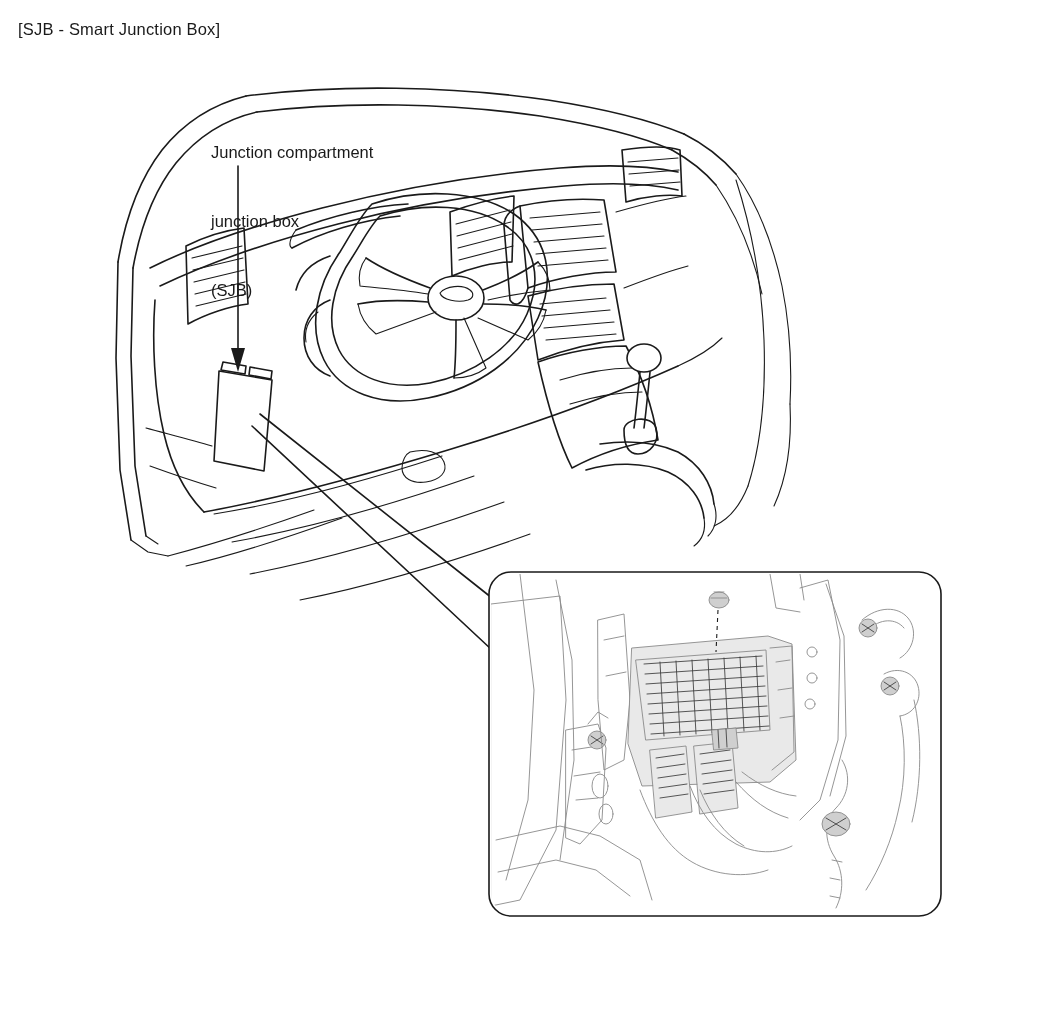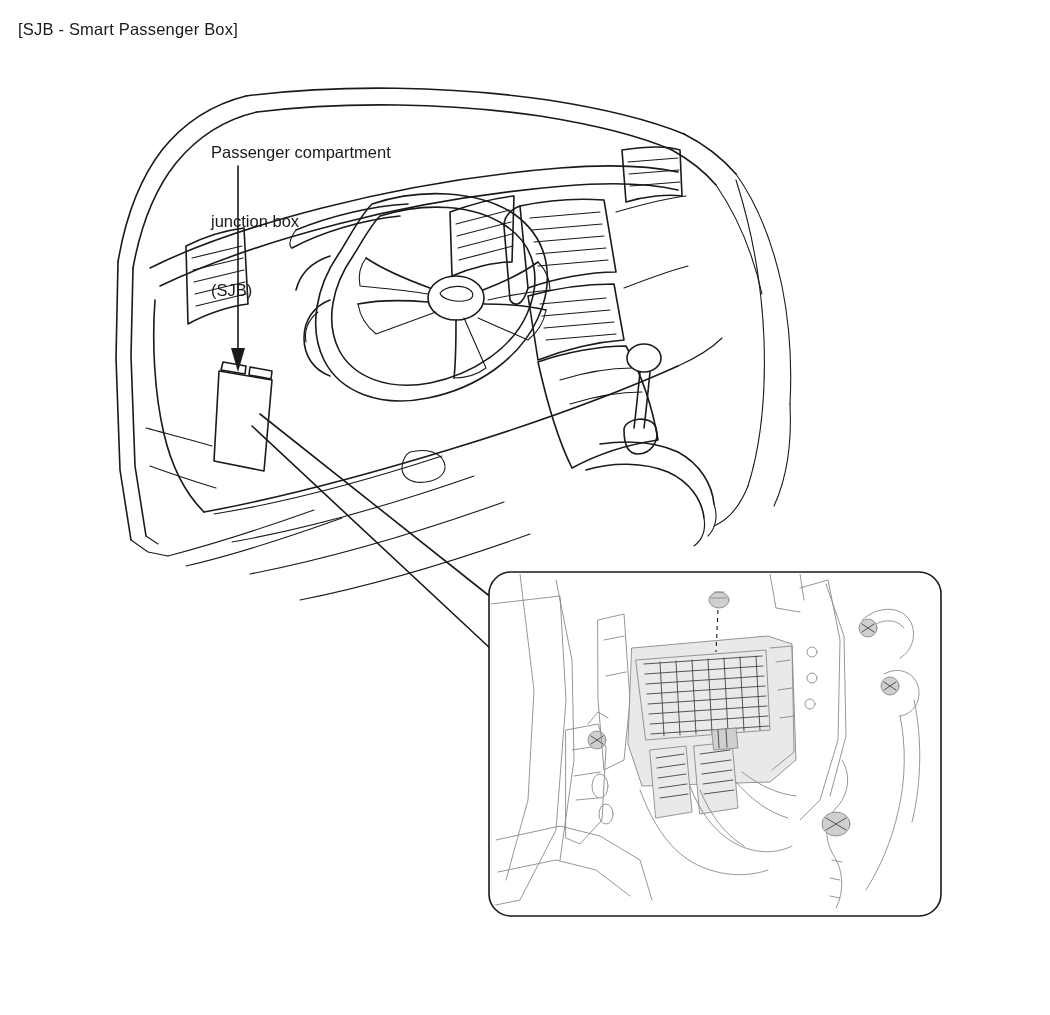--- a/index.html
+++ b/index.html
@@ -55,24 +55,24 @@
   .fillw { fill: #ffffff; }
   .fillg { fill: #e9e9e9; }
   .fillgd { fill: #cfcfcf; }
   .fillk { fill: #1a1a1a; }
 </style>
 </head>
 <body>
 
 <div id="page">
 
-  <div class="heading">[SJB - Smart Passenger Box]</div>
+  <div class="heading">[SJB - Smart Junction Box]</div>
 
   <div class="callout">
-    <span>Passenger compartment</span>
+    <span>Junction compartment</span>
     <span>junction box</span>
     <span>(SJB)</span>
   </div>
 
   <svg class="art" viewBox="0 0 1050 1015">
 
     <g>
 
       <path class="ln" d="M118 262 C126 214 142 176 162 150 C186 120 214 104 246 96"></path>
       <path class="ln" d="M133 268 C141 224 156 188 176 163 C199 135 226 119 257 112"></path>

